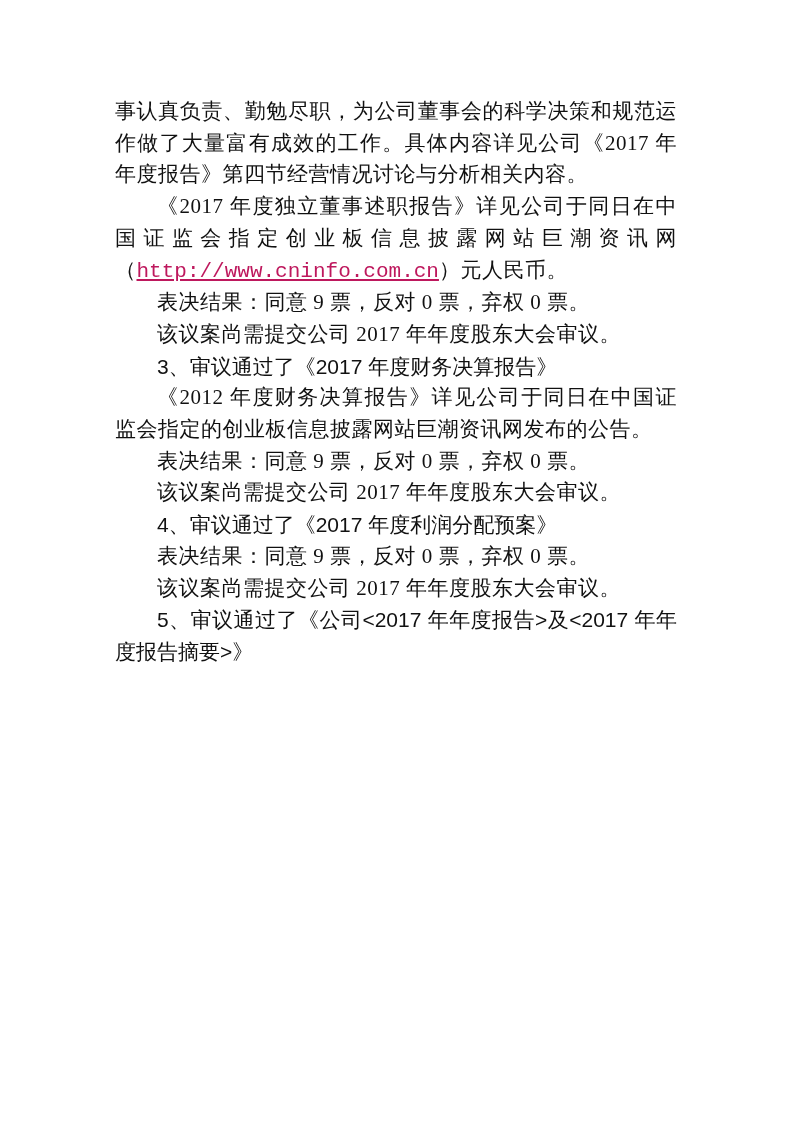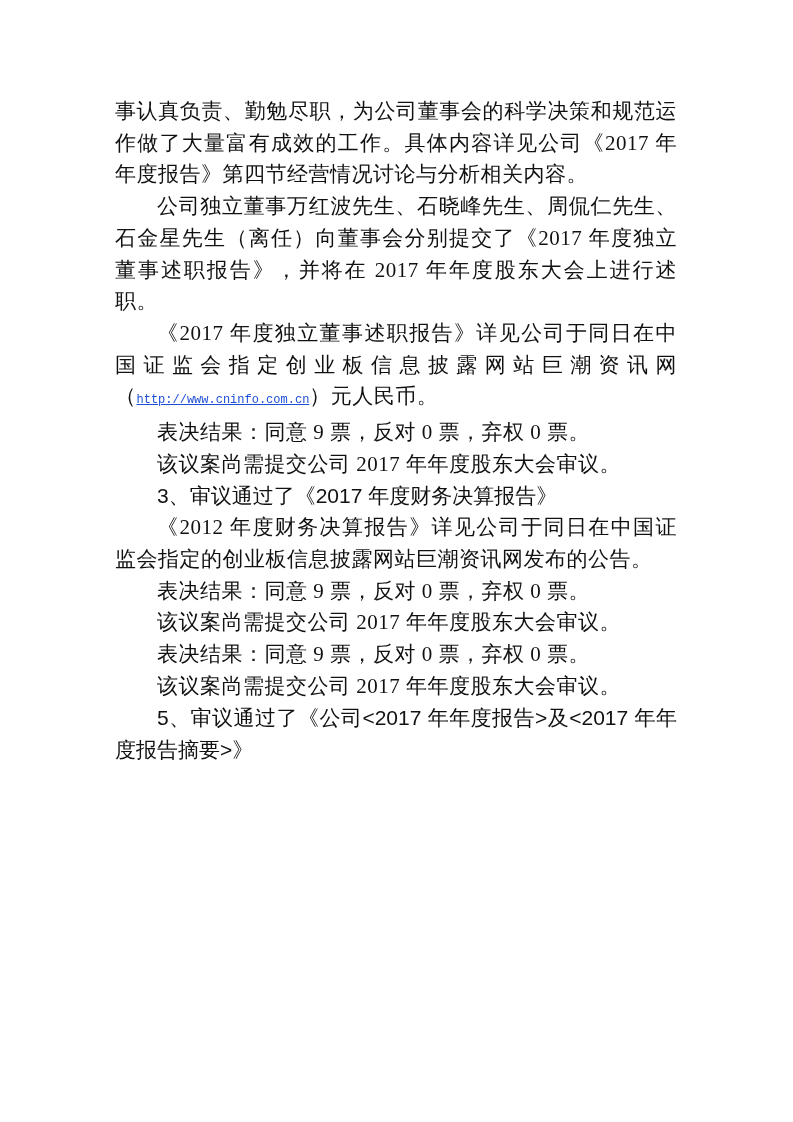--- a/index.html
+++ b/index.html
@@ -34,53 +34,53 @@
   }
   .content p.continued {
     text-indent: 0;
   }
   .content p.heading {
     font-weight: normal;
     font-family: "Liberation Sans", "DejaVu Sans", sans-serif;
     letter-spacing: 0;
   }
   .url-link {
-    color: #1d4ed8;
+    color: #be185d;
     text-decoration: underline;
     font-family: "Liberation Mono", "DejaVu Sans Mono", monospace;
-    font-size: 12px;
+    font-size: 21px;
     letter-spacing: 0;
     cursor: pointer;
   }
 </style>
 </head>
 <body>
 
 <div class="page">
   <div class="content">
 
     <p class="continued">事认真负责、勤勉尽职，为公司董事会的科学决策和规范运作做了大量富有成效的工作。具体内容详见公司《2017 年年度报告》第四节经营情况讨论与分析相关内容。</p>
 
-    <p>公司独立董事万红波先生、石晓峰先生、周侃仁先生、石金星先生（离任）向董事会分别提交了《2017 年度独立董事述职报告》，并将在 2017 年年度股东大会上进行述职。</p>
 
     <p><span>《2017 年度独立董事述职报告》详见公司于同日在中国证监会指定创业板信息披露网站巨潮资讯网（</span><a class="url-link">http://www.cninfo.com.cn</a><span>）元人民币。</span></p>
 
     <p>表决结果：同意 9 票，反对 0 票，弃权 0 票。</p>
 
     <p>该议案尚需提交公司 2017 年年度股东大会审议。</p>
 
     <p class="heading">3、审议通过了《2017 年度财务决算报告》</p>
 
 
     <p>《2012 年度财务决算报告》详见公司于同日在中国证监会指定的创业板信息披露网站巨潮资讯网发布的公告。</p>
 
     <p>表决结果：同意 9 票，反对 0 票，弃权 0 票。</p>
 
     <p>该议案尚需提交公司 2017 年年度股东大会审议。</p>
 
+    <p class="heading">4、审议通过了《2017 年度利润分配预案》</p>
 
 
 
     <p>表决结果：同意 9 票，反对 0 票，弃权 0 票。</p>
 
     <p>该议案尚需提交公司 2017 年年度股东大会审议。</p>
 
     <p class="heading">5、审议通过了《公司&lt;2017 年年度报告&gt;及&lt;2017 年年度报告摘要&gt;》</p>
 
   </div>

